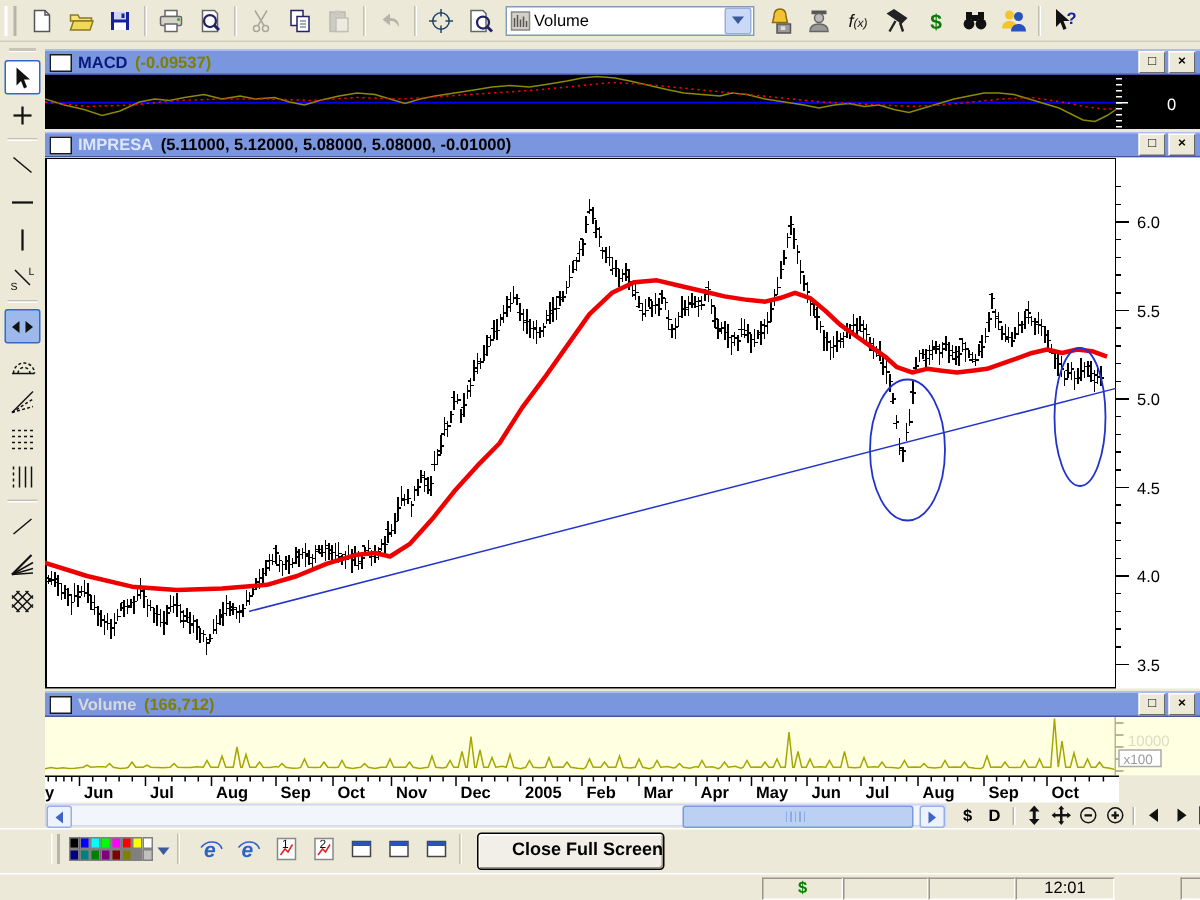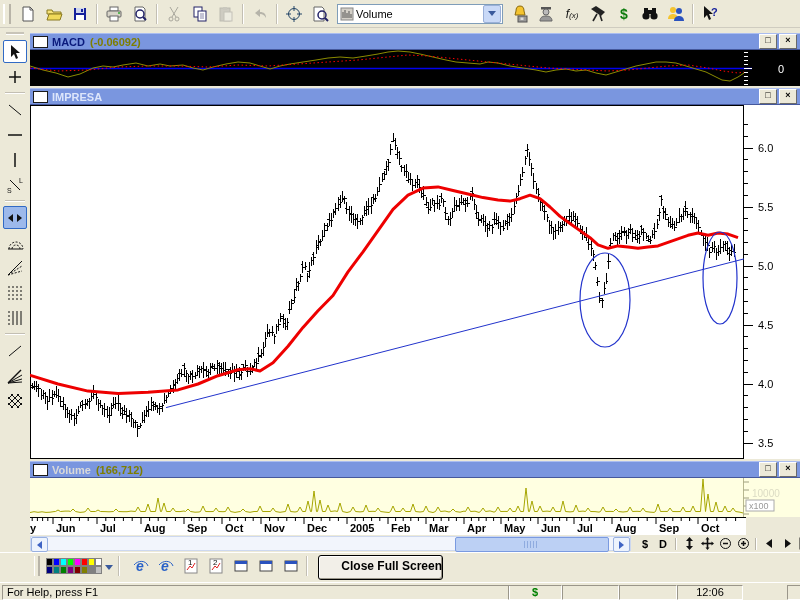--- a/index.html
+++ b/index.html
@@ -316,21 +316,21 @@
     <div class="lbtn">
       <svg viewBox="0 0 18 18" stroke="#111">
         <path d="M2 7 L7 2 M2 13 L13 2 M5 16 L16 5 M11 16 L16 11 M2 5 L13 16 M2 11 L7 16 M5 2 L16 13 M11 2 L16 7" fill="none"></path>
       </svg>
     </div>
   </div>
 
 <div class="pane-title" style="top:33px">
   <div class="pt-icon"></div>
   <span class="pt-label c-navy">MACD</span>
-  <span class="pt-value c-olive">(-0.06092)</span>
+  <span class="pt-value c-olive">(-0.09537)</span>
   <div class="pt-btns">
     <div class="pt-btn">□</div>
     <div class="pt-btn">×</div>
   </div>
 </div>
 <svg class="plot" id="macd-plot" style="top:50px" width="770" height="36" viewBox="0 0 770 36">
     <rect x="0" y="0" width="770" height="36" fill="#000"></rect>
     <line x1="0" y1="18.5" x2="722" y2="18.5" stroke="#0000ee" stroke-width="1.4"></line>
     <polyline points="0,16 13,20 26,23 38,27 50,24 63,18 73,16 83,17 93,15 106,13 118,16 130,14 140,16 153,15 163,18 173,20 183,17 196,14 208,12 220,13 230,16 240,19 250,16 260,14 273,12 286,10 298,8 310,7 323,8 336,6 348,4 358,2 368,1 380,2 390,4 403,7 416,10 426,12 438,13 450,14 458,12 468,13 480,16 493,18 506,20 516,22 526,20 536,19 546,21 556,20 566,23 576,25 586,22 596,19 606,16 616,14 626,12 636,12 646,13 656,16 666,19 676,22 684,26 692,30 700,31 708,27 714,23" fill="none" stroke="#8b8b00"></polyline>
     <polyline points="0,18 28,21 58,20 88,17 118,16 148,16 178,17 208,15 238,16 268,14 298,12 328,10 358,7 378,5 398,6 418,8 438,10 458,12 478,14 498,16 518,18 538,19 558,20 578,21 598,20 618,18 638,16 658,15 678,18 693,21 708,23 714,22" fill="none" stroke="#ff0000" stroke-dasharray="1.5,2.5"></polyline>
@@ -343,20 +343,21 @@
     <line x1="714" y1="26.5" x2="718" y2="26.5" stroke="#fff"></line>
     <line x1="714" y1="30.5" x2="718" y2="30.5" stroke="#fff"></line>
     <line x1="714" y1="34.5" x2="718" y2="34.5" stroke="#fff"></line>
     <line x1="714" y1="18.5" x2="722" y2="18.5" stroke="#fff"></line>
     <text x="748" y="23" fill="#fff" font-size="11">0</text>
   </svg>
 
 <div class="pane-title" style="top:88px">
   <div class="pt-icon"></div>
   <span class="pt-label c-lblue">IMPRESA</span>
+  <span class="pt-value c-black">(5.11000, 5.12000, 5.08000, 5.08000, -0.01000)</span>
   <div class="pt-btns">
     <div class="pt-btn">□</div>
     <div class="pt-btn">×</div>
   </div>
 </div>
 <svg class="plot" id="price-plot" style="top:105px" width="770" height="354" viewBox="0 0 770 354">
     <g shape-rendering="crispEdges">
       <rect x="0.5" y="0.5" width="713" height="353" fill="none" stroke="#000"></rect>
       <line x1="713.5" y1="338" x2="722.5" y2="338" stroke="#000"></line>
       <line x1="713.5" y1="326.2" x2="717.5" y2="326.2" stroke="#000"></line>
@@ -1453,19 +1454,18 @@
       <svg viewBox="0 0 18 18">
         <rect x="3" y="4" width="12" height="10" fill="#fff" stroke="#444"></rect>
         <rect x="3" y="4" width="12" height="3" fill="#2a52be"></rect>
       </svg>
     </div>
   </div>
 <div class="bsep" style="left:306px"></div>
 <div class="close-btn">Close Full Screen</div>
 
 <div class="status-bar">
-  <div class="scell" style="left:2px;width:498px">For Help, press F1</div>
   <div class="scell" style="left:508px;width:44px;text-align:center;color:#008000;font-weight:bold">$</div>
   <div class="scell" style="left:562px;width:47px"></div>
   <div class="scell" style="left:619px;width:48px"></div>
-  <div class="scell" style="left:677px;width:56px;text-align:center">12:06</div>
+  <div class="scell" style="left:677px;width:56px;text-align:center">12:01</div>
   <div class="scell" style="left:787px;width:45px;text-align:right">NUM</div>
 </div>
 
 </body></html>

